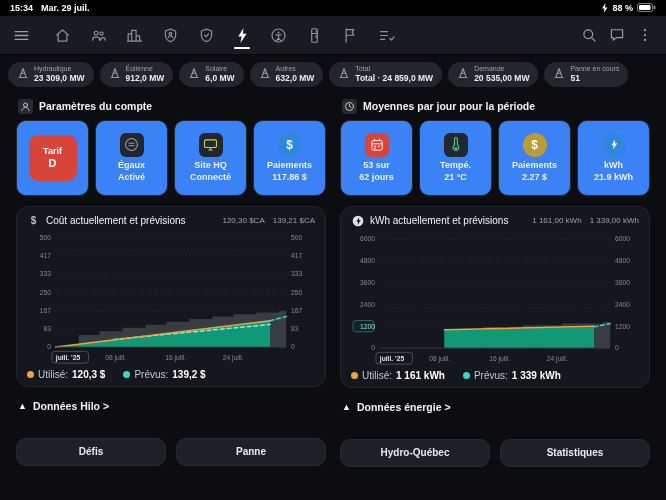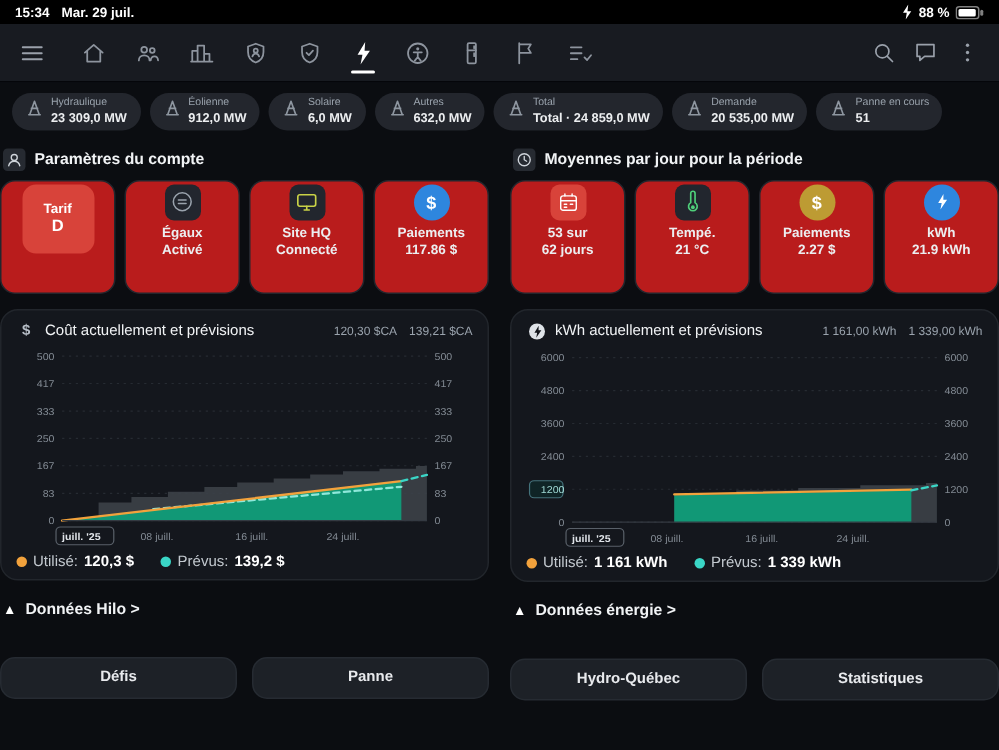--- a/index.html
+++ b/index.html
@@ -4,45 +4,45 @@
 <style>
   html,body{margin:0;padding:0}
   body{
     width:666px;height:500px;overflow:hidden;
     background:#0b0d11;color:#e8eaed;
     font-family:"Liberation Sans","DejaVu Sans",sans-serif;
   }
   
   .statusbar{height:16px;background:#000;display:flex;justify-content:space-between;align-items:center;padding:0 10px;font-size:9px;font-weight:bold;color:#fff}
   .sb-left{display:flex;gap:8px;align-items:center}
-  .sb-right{display:flex;gap:4px;align-items:center}
+  .sb-right{display:flex;gap:4px;align-items:flex-start}
   
   .navbar{height:38px;background:#181b21;display:flex;align-items:center;padding:0 8px;border-bottom:1px solid #05060a}
   .icon-btn{background:none;border:none;padding:4px;cursor:pointer;display:flex;color:#9aa1ab}
   .tabs{display:flex;gap:2px;margin-left:10px;flex:1}
   .tab{width:34px;height:32px;display:flex;align-items:center;justify-content:center;position:relative;color:#8d949e;cursor:pointer}
   .tab.active{color:#fff}
   .tab.active::after{content:"";position:absolute;bottom:2px;left:9px;right:9px;height:2.5px;background:#fff;border-radius:2px}
   .nav-right{display:flex;gap:2px}
   
   .chips{display:flex;gap:6px;padding:7px 8px 2px;align-items:stretch}
   .chip{display:flex;align-items:center;gap:5px;background:#23262d;border-radius:14px;padding:3px 9px;cursor:pointer;white-space:nowrap}
   .chip-col{display:flex;flex-direction:column}
   .chip-label{font-size:7px;color:#9aa3ad;line-height:1.2}
   .chip-value{font-size:8.5px;font-weight:bold;color:#eceef0;line-height:1.2}
   
-  .main{display:grid;grid-template-columns:1fr 1fr;gap:0 14px;padding:2px 0 0}
+  .main{display:grid;grid-template-columns:1fr 1fr;gap:0 14px;padding:2px 16px 0}
   .col{display:flex;flex-direction:column;min-width:0}
   .sec-head{display:flex;align-items:center;gap:6px;font-size:10.5px;font-weight:bold;margin:8px 2px 6px;color:#f1f3f5}
   .sec-ic{width:15px;height:15px;border-radius:3px;background:#262a31;display:flex;align-items:center;justify-content:center;flex:0 0 auto}
   .sec-head.bottom{margin-top:13px;cursor:pointer}
   .tri{font-size:9px;color:#fff}
   
   .cards{display:grid;grid-template-columns:repeat(4,1fr);gap:6px}
-  .card{background:#b91c1c;border:1px solid #23262d;border-radius:10px;height:70px;display:flex;flex-direction:column;align-items:center;justify-content:flex-start;gap:1px;padding:2px;text-align:center;cursor:pointer}
+  .card{background:#3b82f6;border:1px solid #23262d;border-radius:10px;height:70px;display:flex;flex-direction:column;align-items:center;justify-content:center;gap:1px;padding:2px;text-align:center;cursor:pointer}
   .c-l1,.c-l2{font-size:9px;font-weight:bold;line-height:1.2;color:#eceef0}
   .tile-ic{width:24px;height:24px;display:flex;align-items:center;justify-content:center;border-radius:6px;margin-bottom:2px}
   .tile-dark{background:#22262e}
   .circle{border-radius:50%;font-weight:bold;color:#fff;font-size:12px;width:24px;height:24px;display:flex;align-items:center;justify-content:center;margin-bottom:2px}
   .circle-blue{background:#2e86de}
   .circle-gold{background:#bd9b33}
   .red-tile{width:48px;height:46px;background:#d8433a;border-radius:9px;display:flex;flex-direction:column;align-items:center;justify-content:center;color:#fff;font-weight:bold;gap:1px}
   .red-tile .t1{font-size:9px}
   .red-tile .t2{font-size:11px}
   .red-sq{background:#d8433a}

